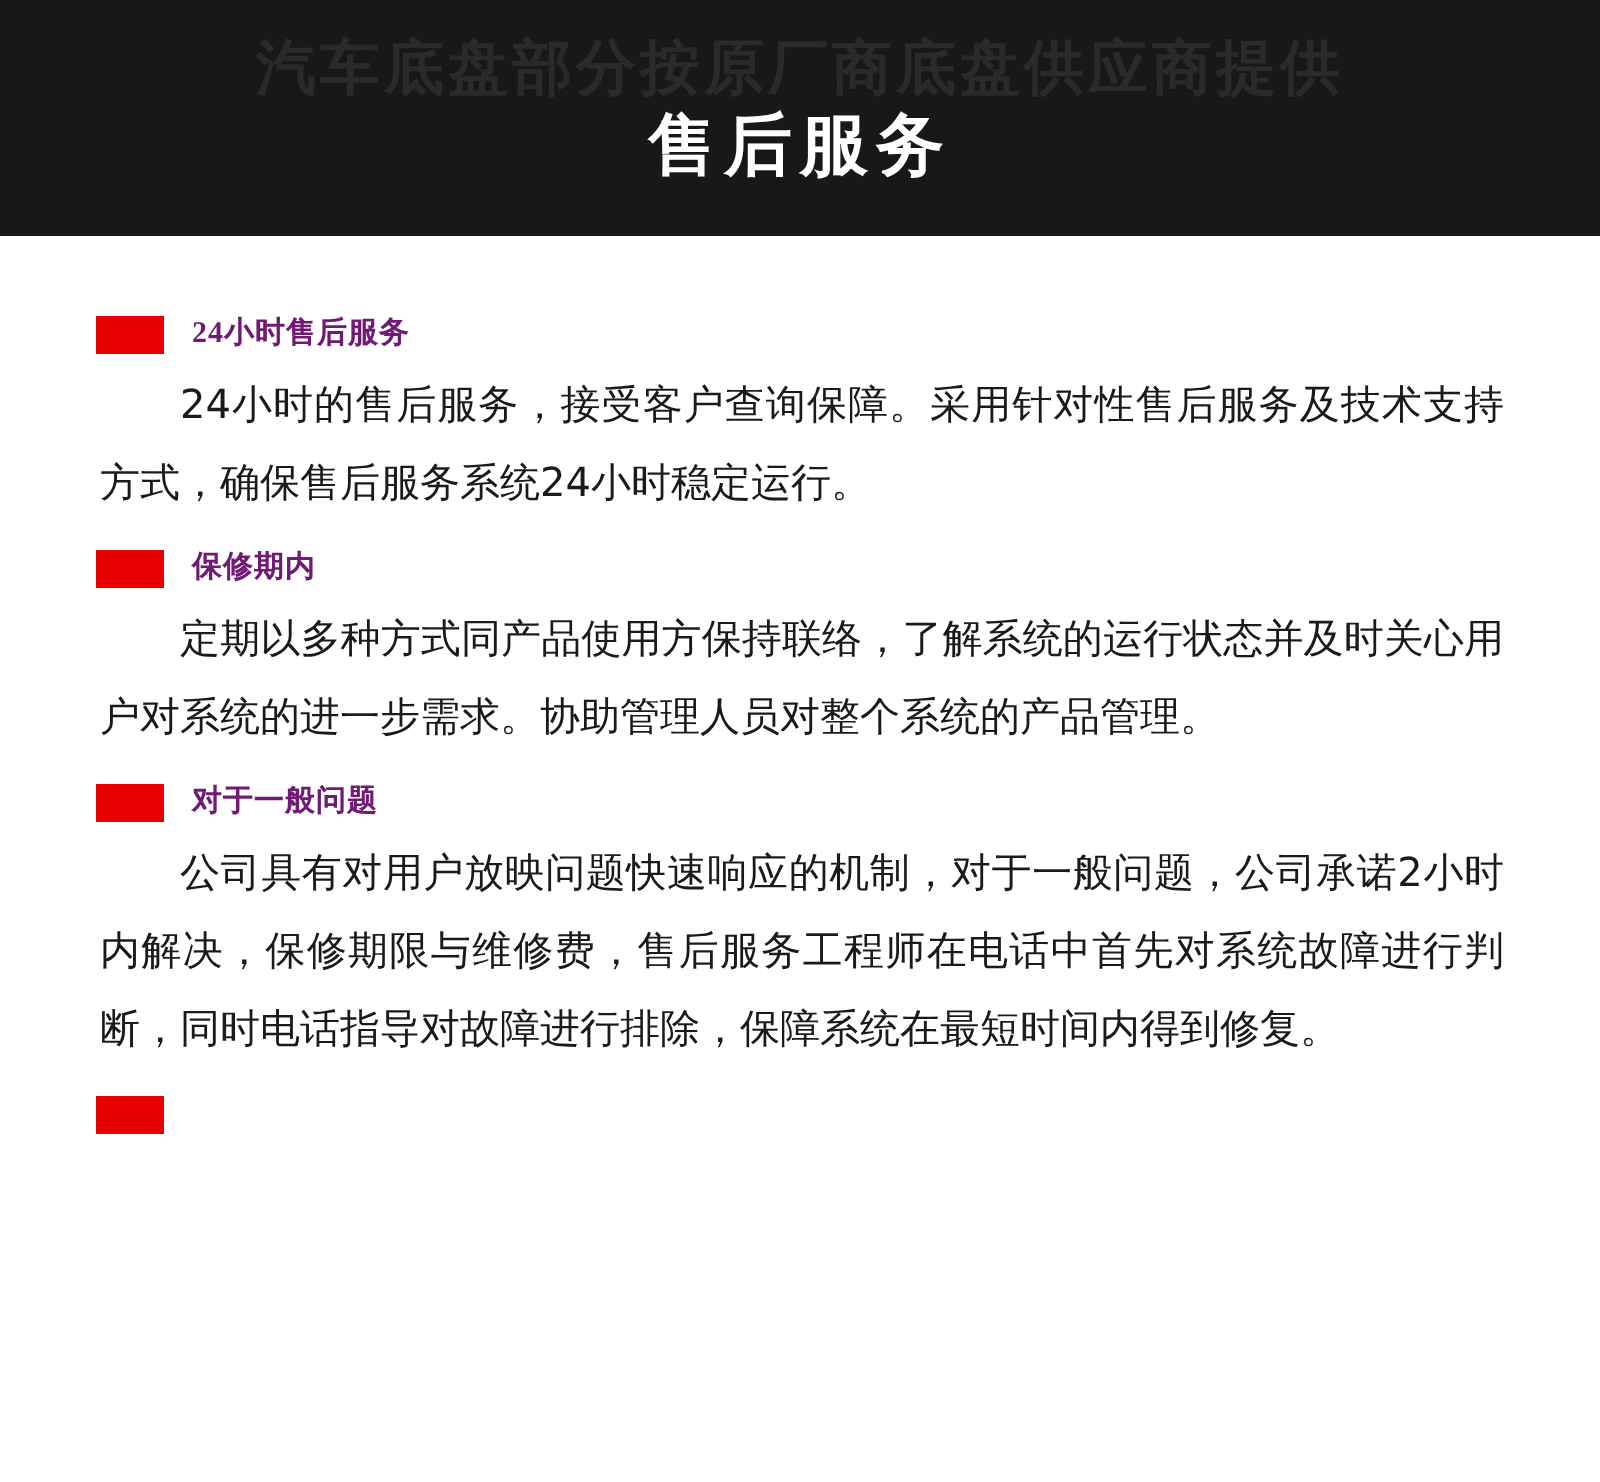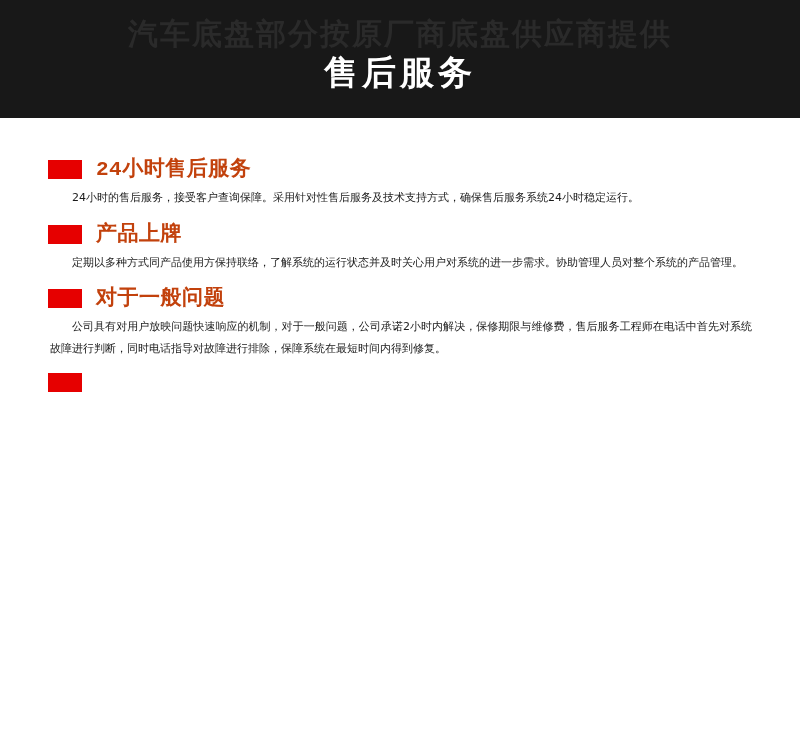--- a/index.html
+++ b/index.html
@@ -69,29 +69,29 @@
   }
   .sec-bullet {
     width: 34px;
     height: 19px;
     background: #e60000;
     margin-right: 14px;
     flex: 0 0 auto;
     margin-left: 6px;
   }
   .sec-title {
-    font-size: 21px;
+    font-size: 15px;
     font-weight: bold;
-    color: #c2410c;
+    color: #701a75;
     letter-spacing: 0.5px;
-    font-family: Liberation Mono, monospace;
+    font-family: Liberation Serif, serif;
     line-height: 1.1;
   }
   .para {
-    font-size: 11px;
+    font-size: 20px;
     color: #1a1a1a;
     line-height: 1.95;
     text-align: justify;
     text-indent: 2em;
     margin: 0 0 0 8px;
     padding-right: 6px;
     font-family: "DejaVu Sans", sans-serif;
   }
   .para + .para {
     margin-top: 2px;
@@ -113,21 +113,21 @@
       <div class="sec-head">
         <span class="sec-bullet"></span>
         <span class="sec-title">24小时售后服务</span>
       </div>
       <p class="para">24小时的售后服务，接受客户查询保障。采用针对性售后服务及技术支持方式，确保售后服务系统24小时稳定运行。</p>
     </div>
 
     <div class="section">
       <div class="sec-head">
         <span class="sec-bullet"></span>
-        <span class="sec-title">产品上牌</span>
+        <span class="sec-title">保修期内</span>
       </div>
       <p class="para">定期以多种方式同产品使用方保持联络，了解系统的运行状态并及时关心用户对系统的进一步需求。协助管理人员对整个系统的产品管理。</p>
     </div>
 
     <div class="section">
       <div class="sec-head">
         <span class="sec-bullet"></span>
         <span class="sec-title">对于一般问题</span>
       </div>
       <p class="para">公司具有对用户放映问题快速响应的机制，对于一般问题，公司承诺2小时内解决，保修期限与维修费，售后服务工程师在电话中首先对系统故障进行判断，同时电话指导对故障进行排除，保障系统在最短时间内得到修复。</p>

